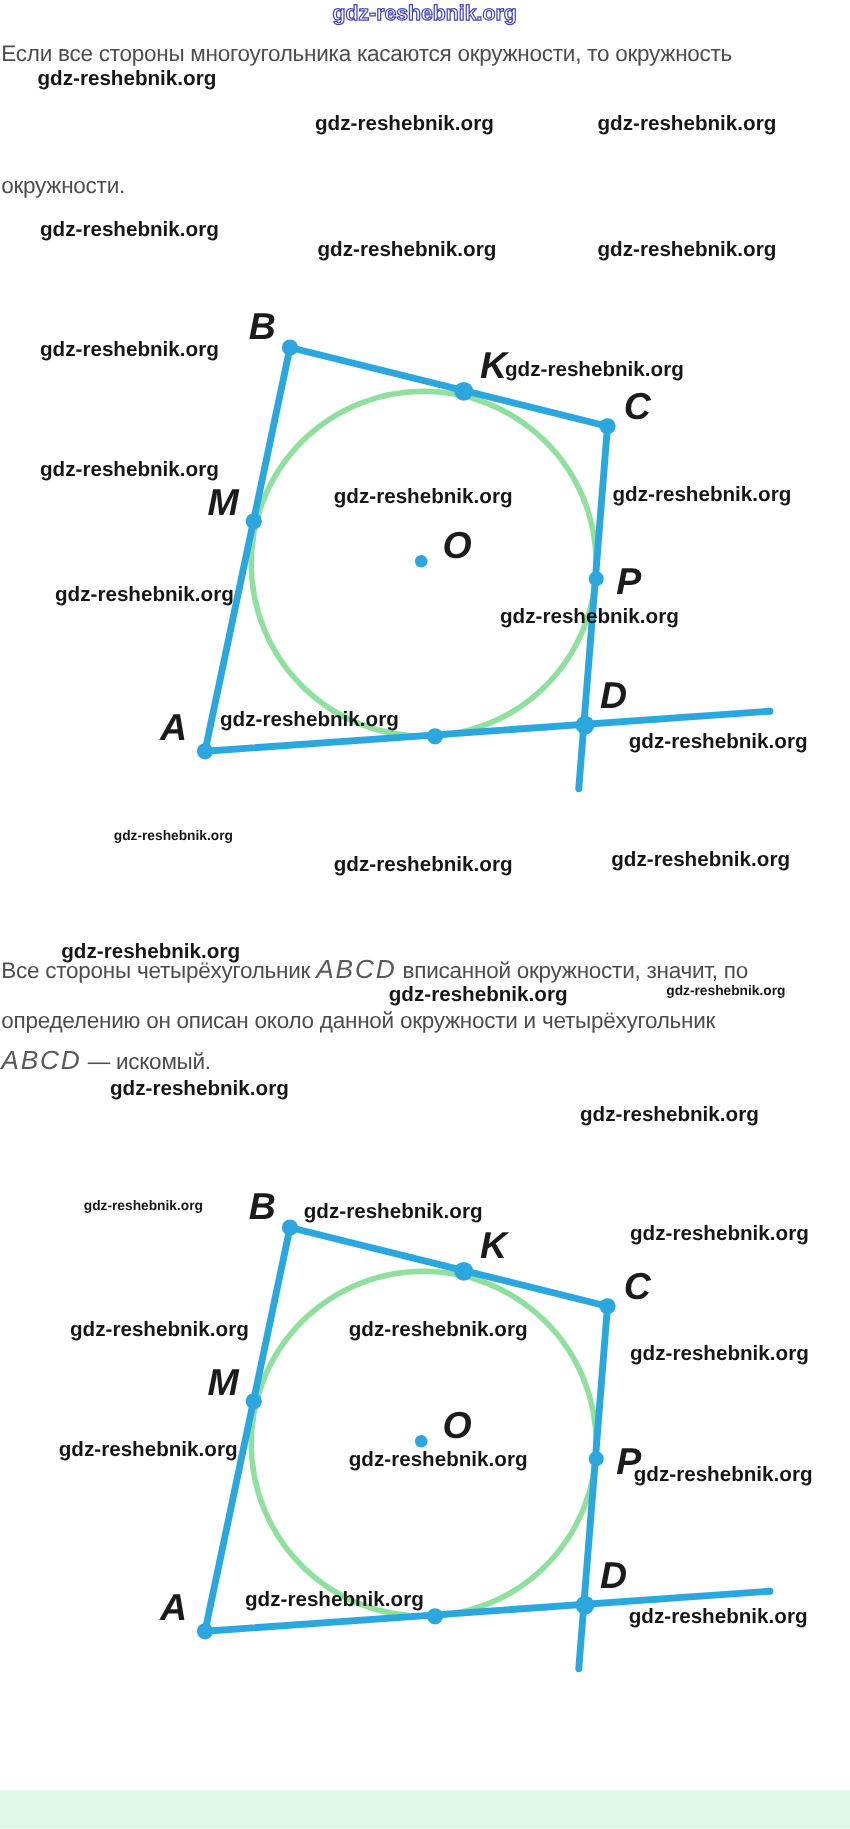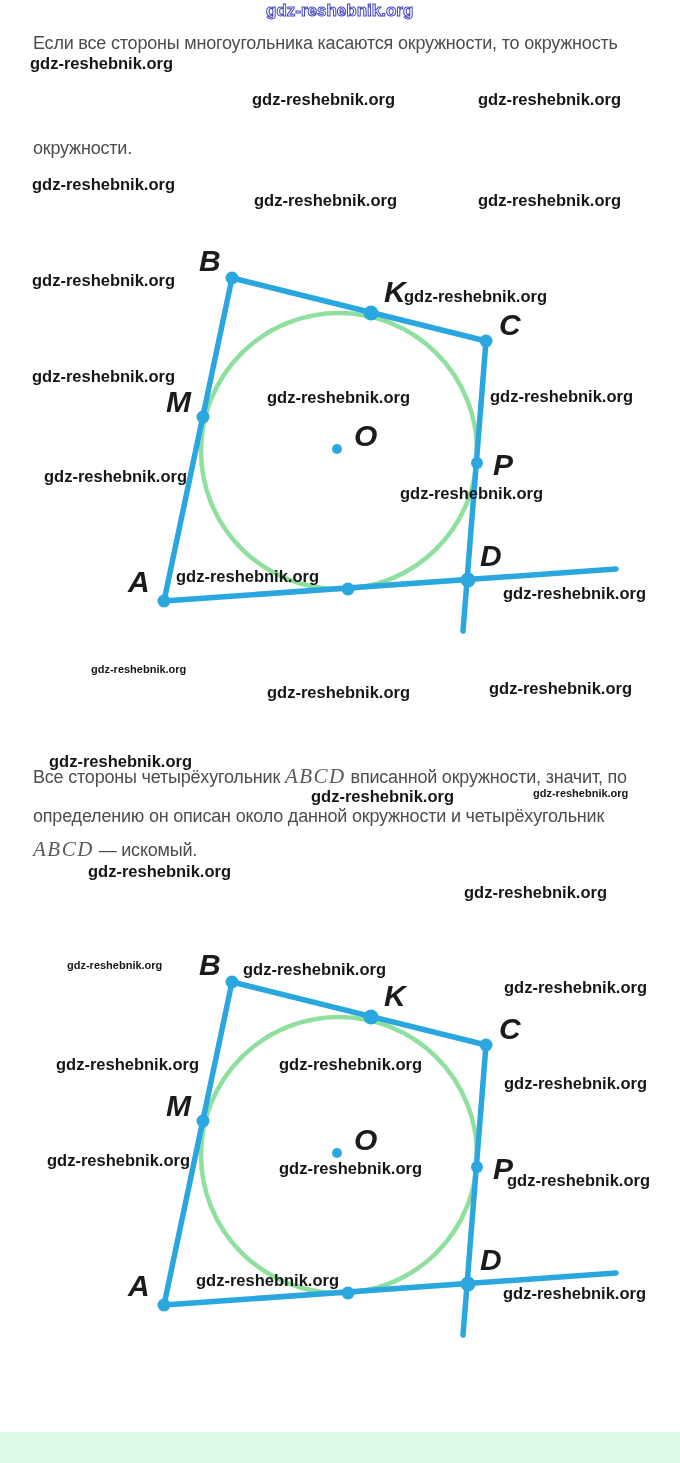--- a/index.html
+++ b/index.html
@@ -2,23 +2,23 @@
 <html style="--line-blue: #2BA7E0; --circle-green: #8FE09E; --band-mint: #DDFAE9; --watermark-outline-blue: #4646C0; --text-gray: #4D4D4D;"><head>
 <meta charset="utf-8">
 <style>
   html,body{margin:0;padding:0;background:#ffffff;}
   body{width:680px;height:1463px;overflow:hidden;position:relative;
        font-family:"Liberation Sans",sans-serif;}
   .page{position:absolute;inset:0;width:680px;height:1463px;background:#fff;}
 
   
   .txt{position:absolute;left:1px;white-space:nowrap;
-       font-size:18px;color:var(--text-gray,#4d4d4d);letter-spacing:-0.2px;padding-left:32px;}
+       font-size:18px;color:var(--text-gray,#4d4d4d);letter-spacing:-0.2px;}
   .txt b{font-weight:bold;color:#3a3a3a;}
-  .math{font-family:Liberation Serif, serif;font-style:italic;
+  .math{font-family:Liberation Sans, sans-serif;font-style:italic;
         font-size:21px;color:#5a5a5a;letter-spacing:1.5px;}
 
   .p1l1{top:33px}.p1l2{top:68px}.p1l3{top:103px}.p1l4{top:138px}
   .p2l1{top:764px}.p2l2{top:806px}.p2l3{top:837px}
 
   
   .wm{position:absolute;font-weight:bold;color:#161616;white-space:nowrap;line-height:1.1;}
   .wm.std{font-size:16.5px}
   .wm.small{font-size:11px}
   .wm.outline{font-size:17px;color:#fff;

